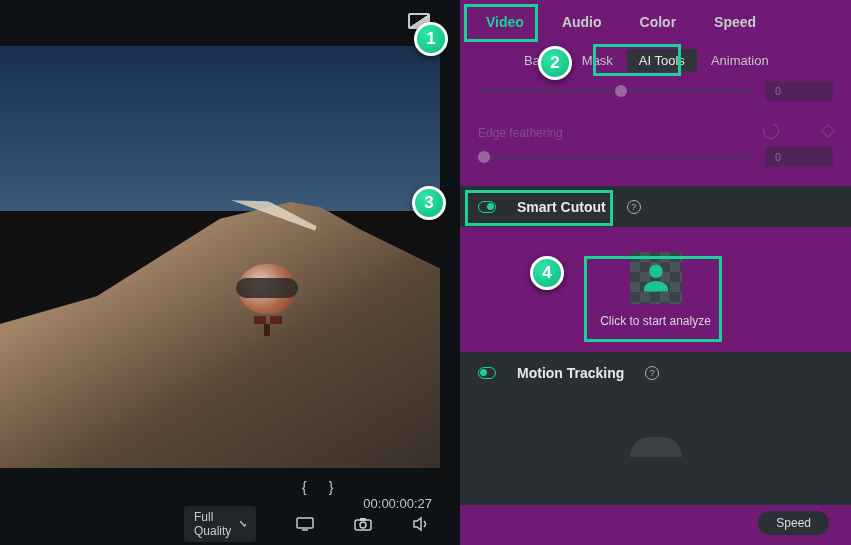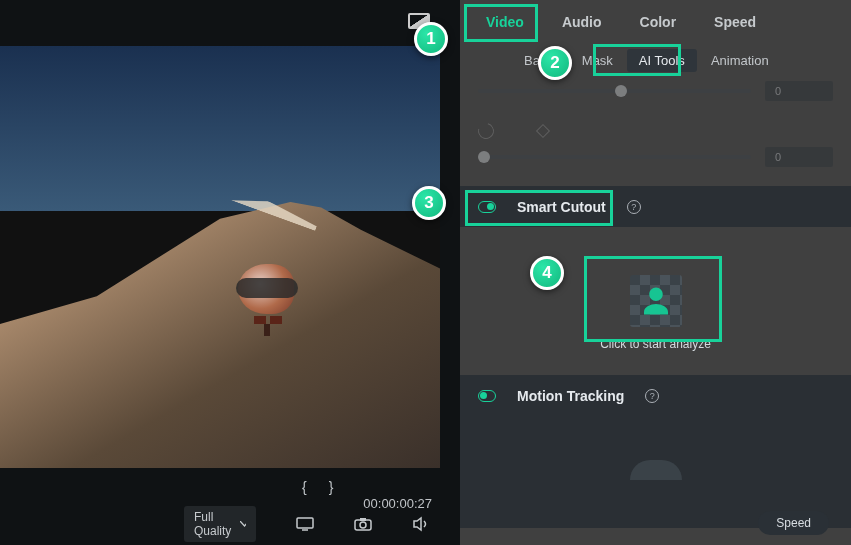--- a/index.html
+++ b/index.html
@@ -84,21 +84,21 @@
   font-size: 12px;
 }
 .ic {
   width: 18px; height: 16px; display: inline-flex; align-items: center; justify-content: center;
   color: #c6cacd;
 }
 .ic svg { display: block; }
 
 .right-panel {
   flex: 1;
-  background: #404040;
+  background: #701a75;
   position: relative;
   display: flex; flex-direction: column;
 }
 .main-tabs {
   display: flex; gap: 10px; padding: 8px 12px 6px;
   height: 42px; align-items: center;
 }
 .mtab {
   padding: 6px 14px; border-radius: 2px; color: #c6cacd; cursor: pointer;
   font-size: 14px; font-weight: 600;
@@ -157,21 +157,21 @@
 .toggle.on::after { left: auto; right: 1px; }
 .sname { font-size: 14px; font-weight: 600; color: #e5e9ed; }
 .qm {
   width: 14px; height: 14px; border: 1.5px solid #aab0b6; border-radius: 50%;
   font-size: 9px; display: flex; align-items: center; justify-content: center;
   color: #aab0b6;
 }
 .section.bgdark { background: #2a2f34; }
 .analyze-wrap {
   display: flex; justify-content: center; align-items: center;
-  padding: 48px 0 24px;
+  padding: 25px 0 24px;
   border-radius: 31px;
 }
 .analyze {
   display: flex; flex-direction: column; align-items: center; gap: 10px;
   cursor: pointer;
 }
 .analyze .thumb-box {
   width: 52px; height: 52px;
   background: repeating-conic-gradient(#4a535a 0 25%, #3a4248 0 50%);
   background-size: 20px 20px;
@@ -294,20 +294,21 @@
     </div>
 
     <div class="dim-controls">
       <div class="slider-row">
         <div class="track">
             <div class="thumb" style="left:50%"></div>
           </div>
         <div class="valbox">0</div>
       </div>
       <div class="slider-row" style="margin-top:14px">
+        <div class="slabel" style="flex:1">Edge feathering</div>
         <span class="icn-reset"></span>
         <span style="width:16px"></span>
         <span class="icn-kf"></span>
       </div>
       <div class="slider-row">
         <div class="track">
             <div class="thumb" style="left:0"></div>
           </div>
         <div class="valbox">0</div>
       </div>

